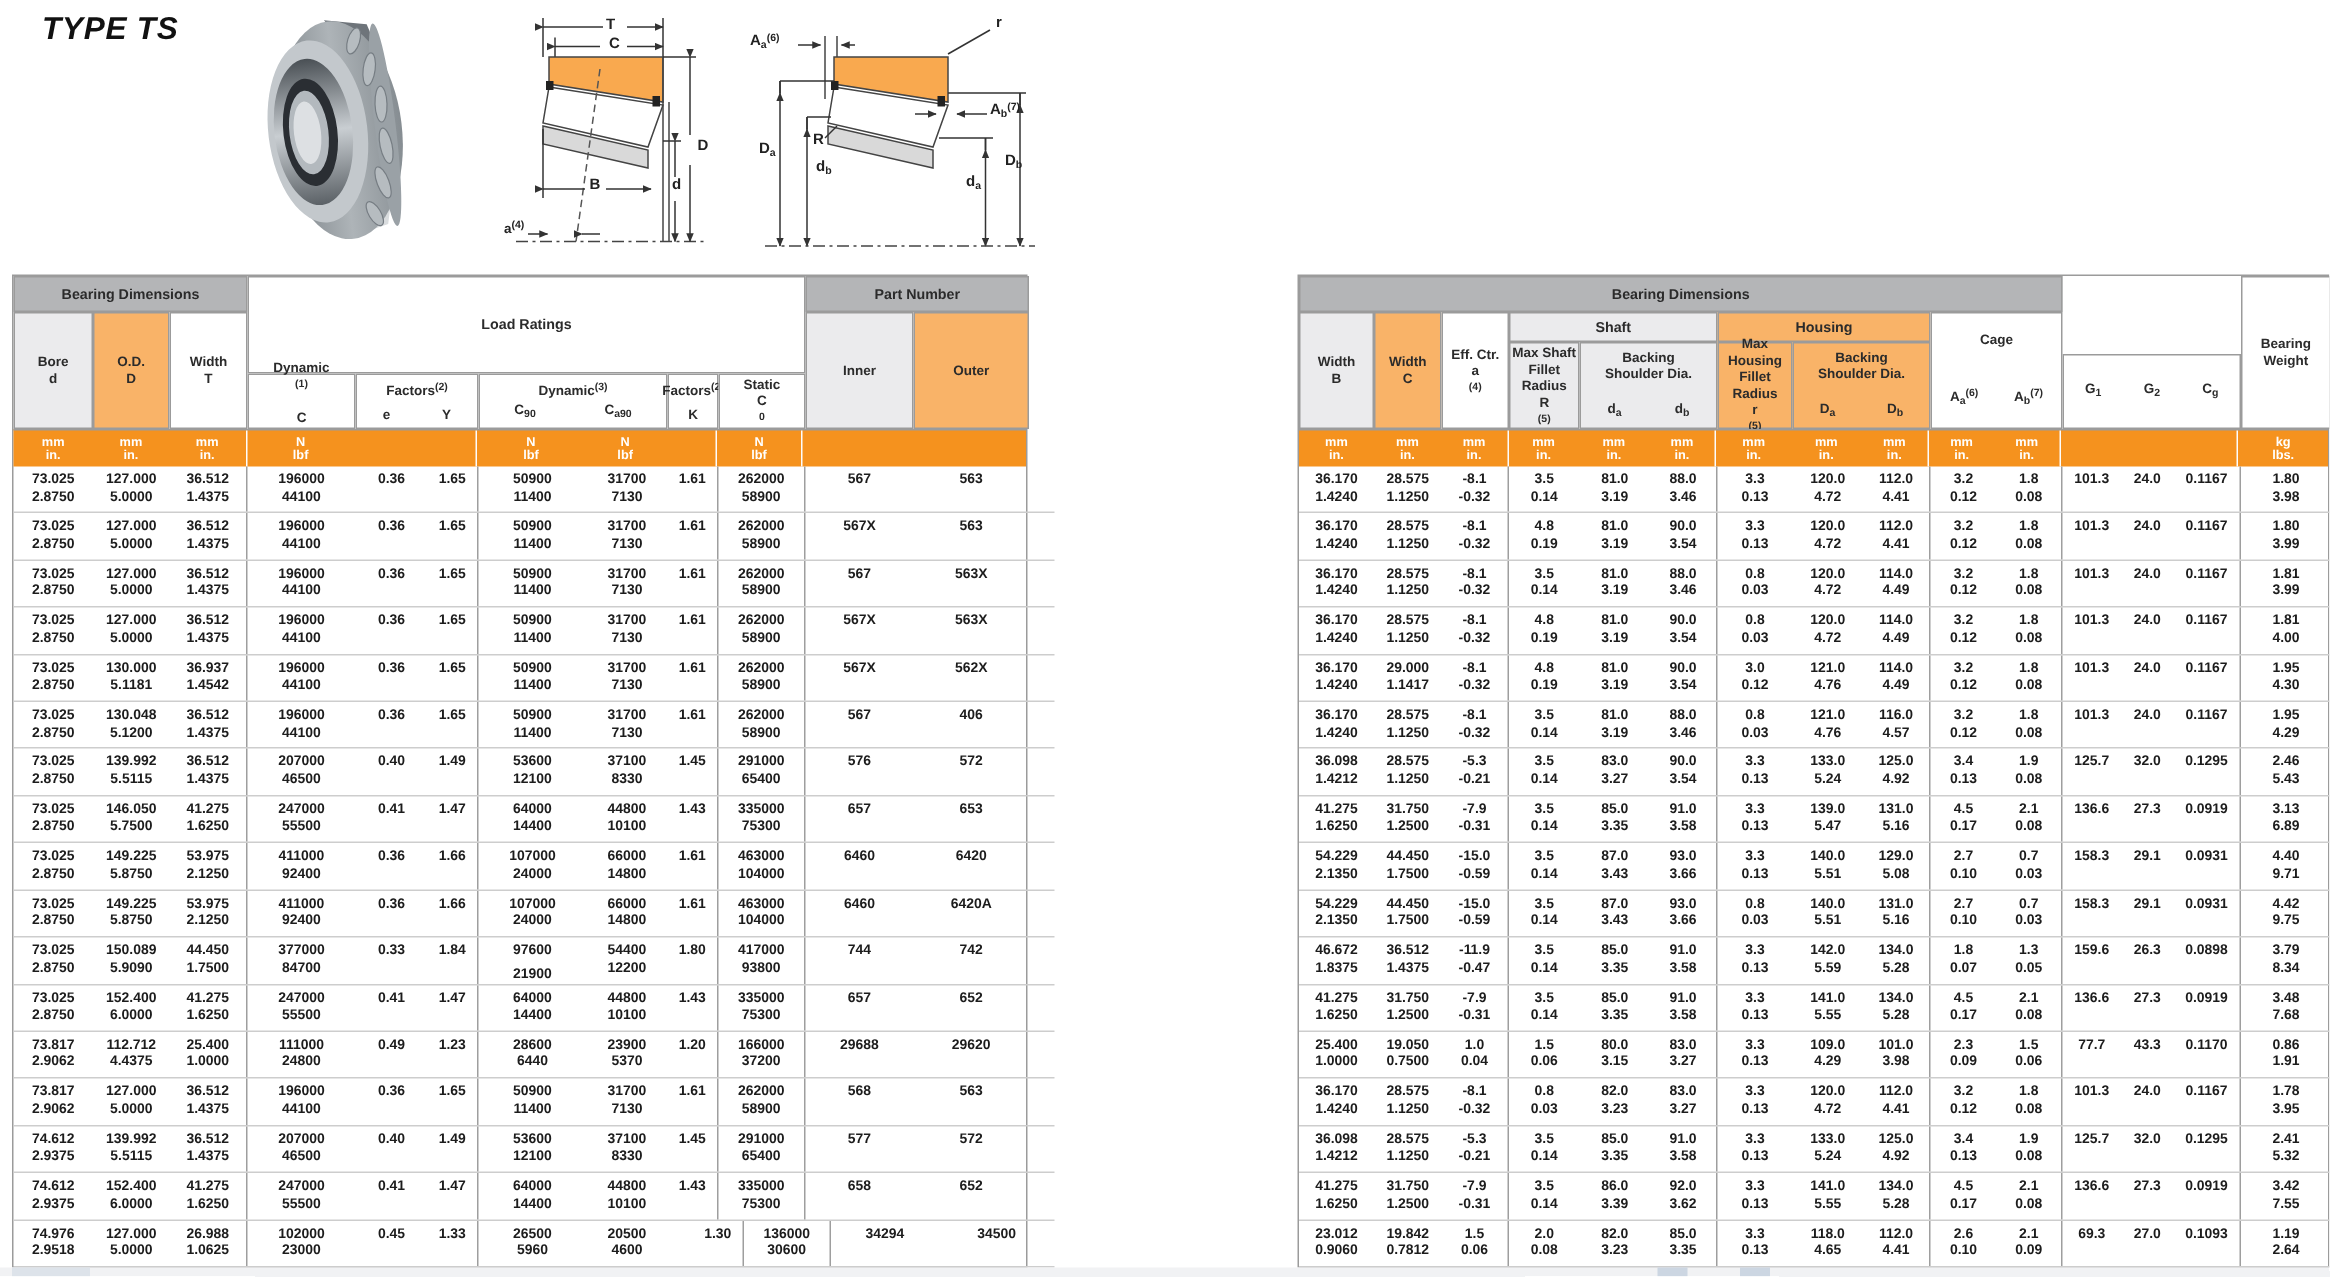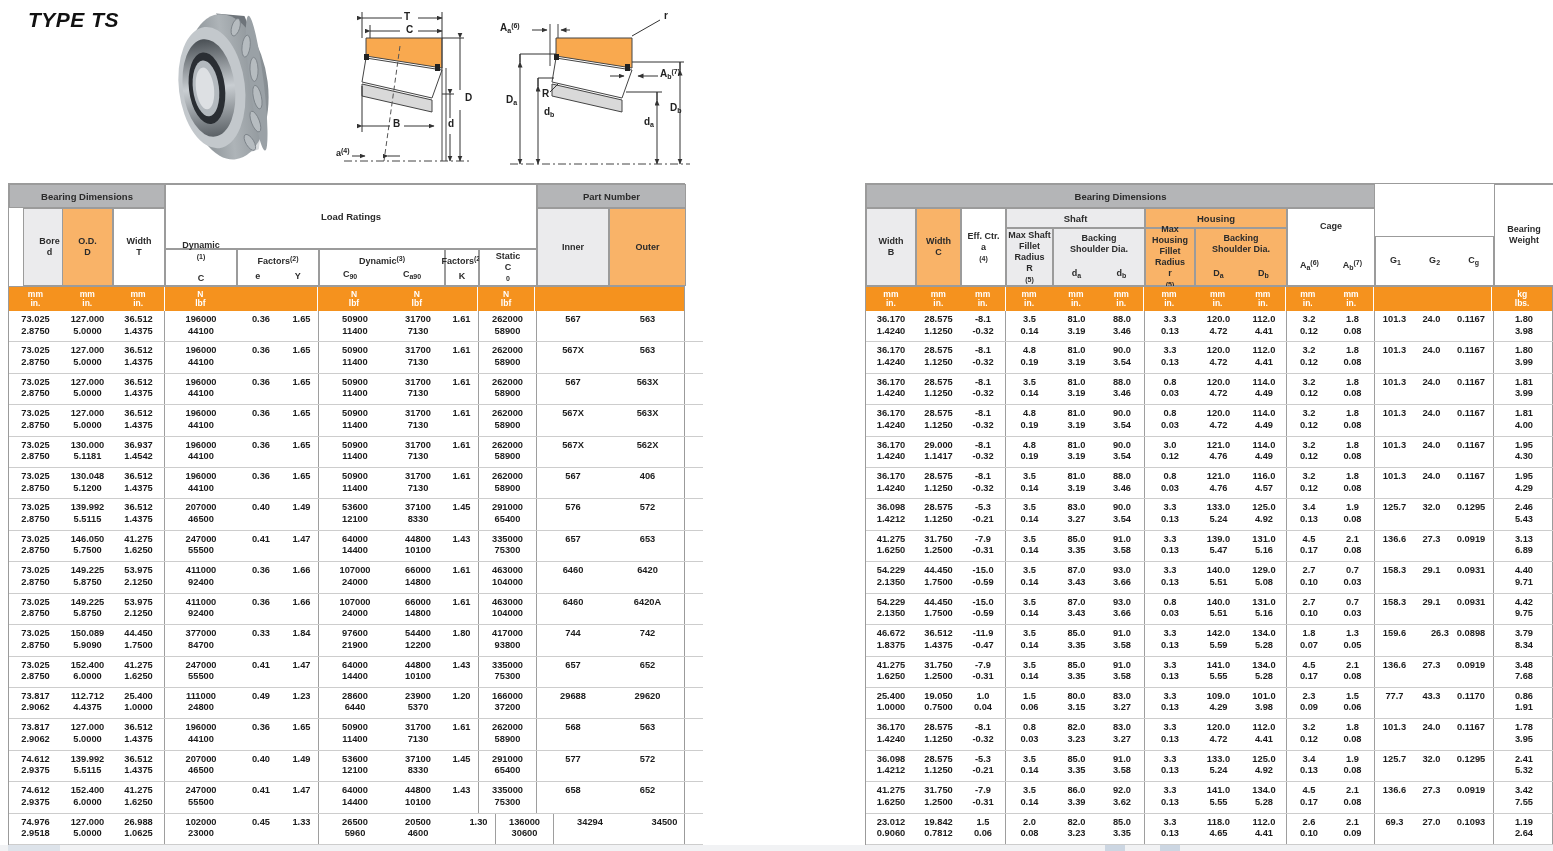--- a/index.html
+++ b/index.html
@@ -190,21 +190,21 @@
     <span class="dimlbl" style="left:168px;top:62px;">A<sub>b</sub><sup>(7)</sup></span>
     <span class="dimlbl" style="left:152px;top:110px;">d<sub>a</sub></span>
     <span class="dimlbl" style="left:178px;top:96px;">D<sub>b</sub></span>
   </div>
 
   <div class="tbl" style="left:8px;width:677px;">
     <div class="thead">
       <div class="hcell band" style="left:0;top:0;width:156px;height:24px;font-size:9.5px;">Bearing Dimensions</div>
       <div class="hcell white" style="left:156px;top:0;width:372px;height:65px;font-size:9.5px;">Load Ratings</div>
       <div class="hcell band" style="left:528px;top:0;width:149px;height:24px;font-size:9.5px;">Part Number</div>
-      <div class="hcell lgray" style="left:14px;top:24px;width:53px;height:78px;">Bore<br>d</div>
+      <div class="hcell lgray" style="left:0;top:24px;width:53px;height:78px;">Bore<br>d</div>
       <div class="hcell lorange" style="left:53px;top:24px;width:51px;height:78px;">O.D.<br>D</div>
       <div class="hcell white" style="left:104px;top:24px;width:52px;height:78px;">Width<br>T</div>
       <div class="hcell white" style="left:156px;top:65px;width:72px;height:37px;">Dynamic<sup>(1)</sup><br>C<sub>1</sub></div>
       <div class="hcell white" style="left:228px;top:65px;width:82px;height:37px;justify-content:space-between;padding:3px 0;">
         <span>Factors<sup>(2)</sup></span>
         <span class="hsym">
           <span>e</span>
           <span>Y</span>
         </span>
       </div>
@@ -725,21 +725,21 @@
           <div class="dcell" style="width: 72px;">
             <span>377000</span>
             <span>84700</span>
           </div>
           <div class="dcell" style="width: 48px;">
             <span>0.33</span>
           </div>
           <div class="dcell gl" style="width: 34px;">
             <span>1.84</span>
           </div>
-          <div class="dcell" style="width: 72px;">
+          <div class="dcell" style="width: 72px; justify-content: space-between;">
             <span>97600</span>
             <span>21900</span>
           </div>
           <div class="dcell" style="width: 54px;">
             <span>54400</span>
             <span>12200</span>
           </div>
           <div class="dcell gl" style="width: 34px;">
             <span>1.80</span>
           </div>
@@ -1750,21 +1750,21 @@
             <span>1.8</span>
             <span>0.07</span>
           </div>
           <div class="dcell gl" style="width: 44px;">
             <span>1.3</span>
             <span>0.05</span>
           </div>
           <div class="dcell" style="width: 39px;">
             <span>159.6</span>
           </div>
-          <div class="dcell" style="width: 35px; align-items: flex-end;">
+          <div class="dcell" style="width: 35px;">
             <span>26.3</span>
           </div>
           <div class="dcell gl" style="width: 45px;">
             <span>0.0898</span>
           </div>
           <div class="dcell" style="width: 60px;">
             <span>3.79</span>
             <span>8.34</span>
           </div>
         </div>

